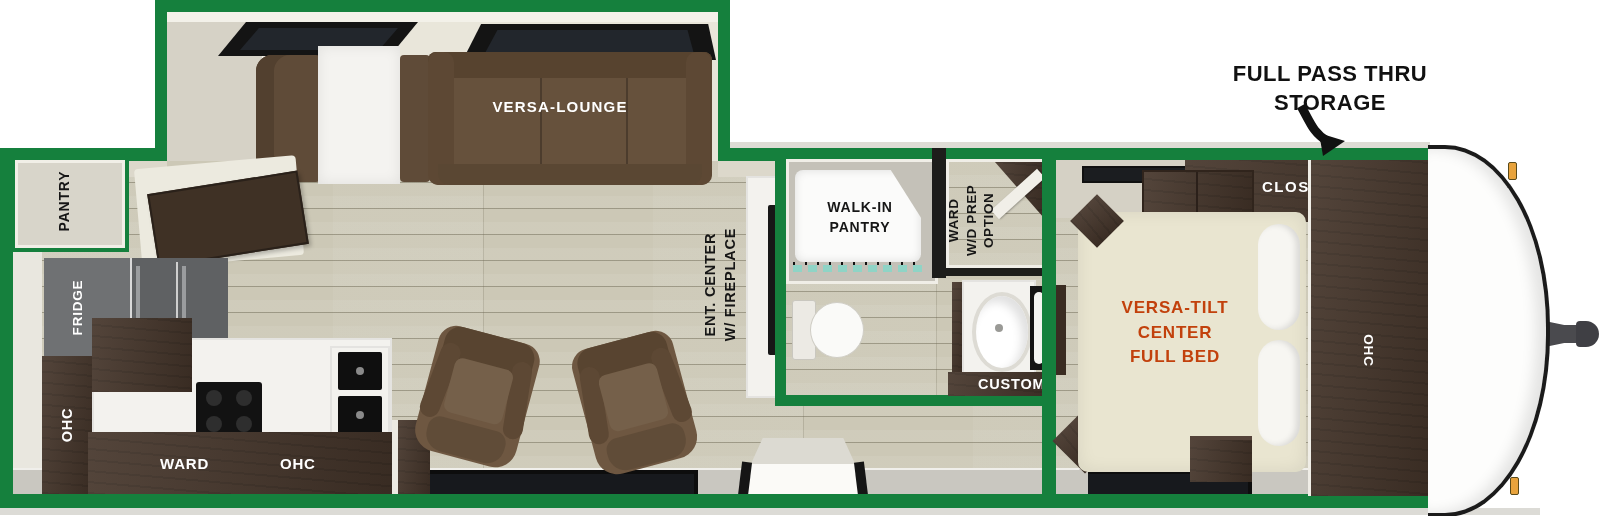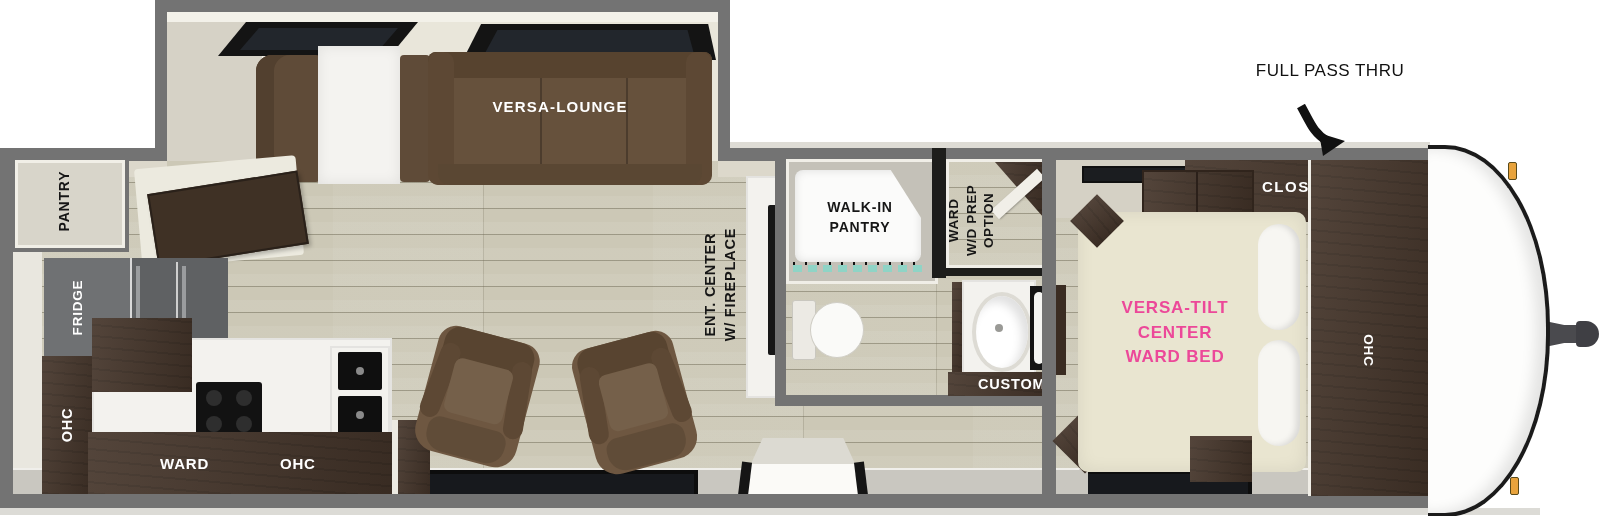--- a/index.html
+++ b/index.html
@@ -1,18 +1,18 @@
 <!DOCTYPE html>
 <html><head>
 <meta charset="utf-8">
 <style>
   html,body{margin:0;padding:0;background:#fff;font-family:"Liberation Sans",sans-serif;}
   .stage{position:relative;width:1600px;height:516px;background:#ffffff;overflow:hidden;}
   .abs{position:absolute;}
-  .wall{position:absolute;background:#737373;}
+  .wall{position:absolute;background:#15803d;}
   .wood{background-color:#ccc8b6;
     background-image:
       repeating-linear-gradient(0deg, rgba(255,255,255,.07) 0 12px, rgba(0,0,0,0) 12px 25px, rgba(110,105,85,.5) 25px 26px),
       repeating-linear-gradient(90deg, rgba(255,255,255,.05) 0 150px, rgba(120,115,95,.28) 150px 151px, rgba(255,255,255,0) 151px 320px);}
   .darkwood{background-color:#45352a;
     background-image:linear-gradient(100deg, rgba(255,255,255,.08), rgba(0,0,0,.18)),
       repeating-linear-gradient(5deg, rgba(0,0,0,.10) 0 2px, rgba(255,255,255,0) 2px 11px);}
   .white-cab{background:#f3f2ee;box-shadow:inset 0 0 0 2px rgba(0,0,0,.06);}
   .lbl{position:absolute;font-weight:bold;color:#161616;letter-spacing:.8px;white-space:nowrap;}
   .lblw{color:#fff;}
@@ -203,36 +203,37 @@
 
   <div class="abs darkwood" style="left:1308px;top:160px;width:120px;height:336px;border-left:3px solid #f0eee7;"></div>
   <div class="vwrap" style="left:1348px;top:305px;width:40px;height:90px;">
     <div class="rotcw lbl lblw" style="position:static;font-size:13.5px;">OHC</div>
   </div>
 
   <div class="abs" style="left:1078px;top:212px;width:228px;height:260px;background:#e9e5d0;border-radius:10px;box-shadow:inset 0 0 18px rgba(0,0,0,.08);"></div>
   <div class="abs" style="left:1258px;top:224px;width:42px;height:106px;background:#f7f6f2;border-radius:22px;box-shadow:inset -4px 0 6px rgba(0,0,0,.12);"></div>
   <div class="abs" style="left:1258px;top:340px;width:42px;height:106px;background:#f7f6f2;border-radius:22px;box-shadow:inset -4px 0 6px rgba(0,0,0,.12);"></div>
   <div class="vwrap" style="left:1090px;top:290px;width:170px;height:86px;">
-    <div style="font-weight:bold;font-size:17px;letter-spacing:.8px;color:#ec4899;line-height:1.45;text-align:center;">
+    <div style="font-weight:bold;font-size:17px;letter-spacing:.8px;color:#c2410c;line-height:1.45;text-align:center;">
       <div class="tline">VERSA-TILT</div>
       <div class="tline">CENTER</div>
-      <div class="tline">WARD BED</div>
+      <div class="tline">FULL BED</div>
     </div>
   </div>
   <div class="abs darkwood" style="left:1078px;top:202px;width:38px;height:38px;transform:rotate(45deg);"></div>
   <div class="abs darkwood" style="left:1190px;top:436px;width:62px;height:42px;border-top:4px solid #55443a;"></div>
 
   <div class="abs" style="left:1540px;top:320px;width:44px;height:28px;background:#4a4a4e;clip-path:polygon(0 0,55% 18%,100% 18%,100% 82%,55% 82%,0 100%);"></div>
   <div class="abs" style="left:1576px;top:321px;width:23px;height:26px;background:#3f3f44;border-radius:4px 13px 13px 4px;"></div>
   <div class="abs" style="left:1428px;top:145px;width:118px;height:364px;background:#fdfdfc;border:4px solid #1b1b1b;border-left:none;border-radius:0 105px 105px 0 / 0 182px 182px 0;box-shadow:inset -10px 0 14px rgba(0,0,0,.10);"></div>
   <div class="abs" style="left:1508px;top:162px;width:7px;height:16px;background:#e8a33c;border:1px solid #5a4a1a;border-radius:2px;"></div>
   <div class="abs" style="left:1510px;top:477px;width:7px;height:16px;background:#e8a33c;border:1px solid #5a4a1a;border-radius:2px;"></div>
 
-  <div class="abs" style="left:1225px;top:60px;width:210px;text-align:center;font-weight:normal;font-size:17px;letter-spacing:.5px;color:#111;line-height:1.3;">
+  <div class="abs" style="left:1225px;top:60px;width:210px;text-align:center;font-weight:bold;font-size:22px;letter-spacing:.5px;color:#111;line-height:1.3;">
     <div class="tline">FULL PASS THRU</div>
+    <div class="tline">STORAGE</div>
   </div>
   <svg class="abs" style="left:1295px;top:104px;" width="52" height="52" viewBox="0 0 52 52">
     <path d="M6 2 C16 20 18 28 32 37" stroke="#111" stroke-width="9" fill="none"></path>
     <polygon points="24,29 50,37 28,52" fill="#111"></polygon>
   </svg>
 
 </div>
 
 </body></html>

